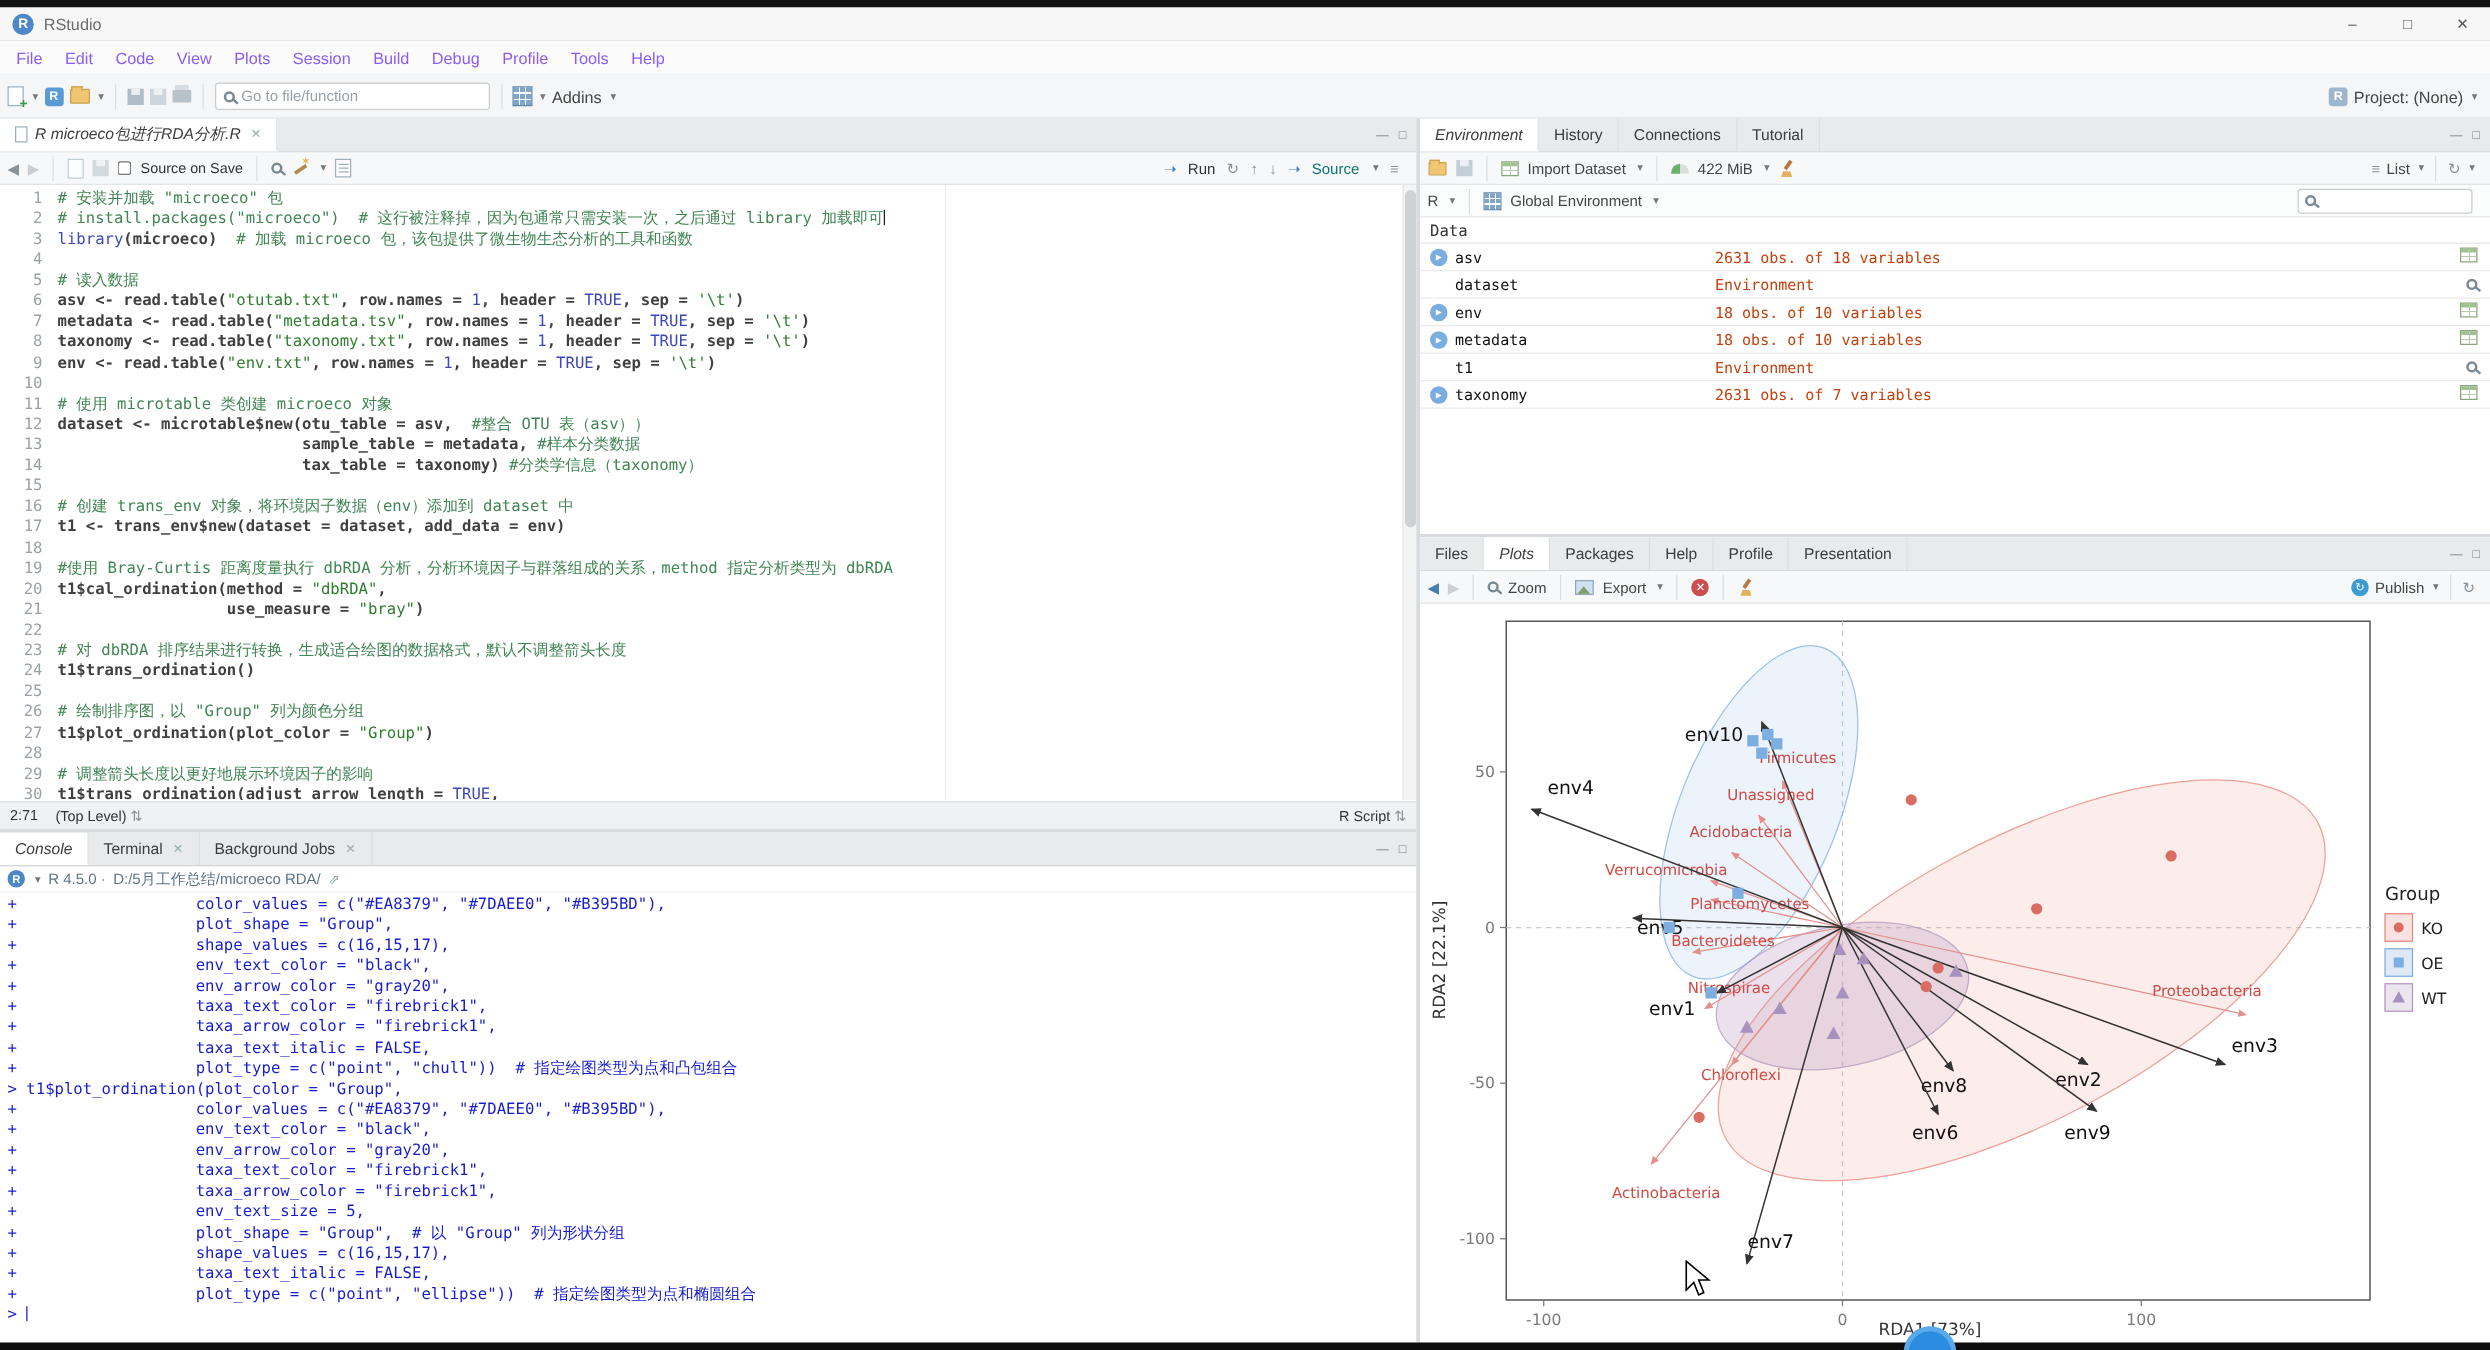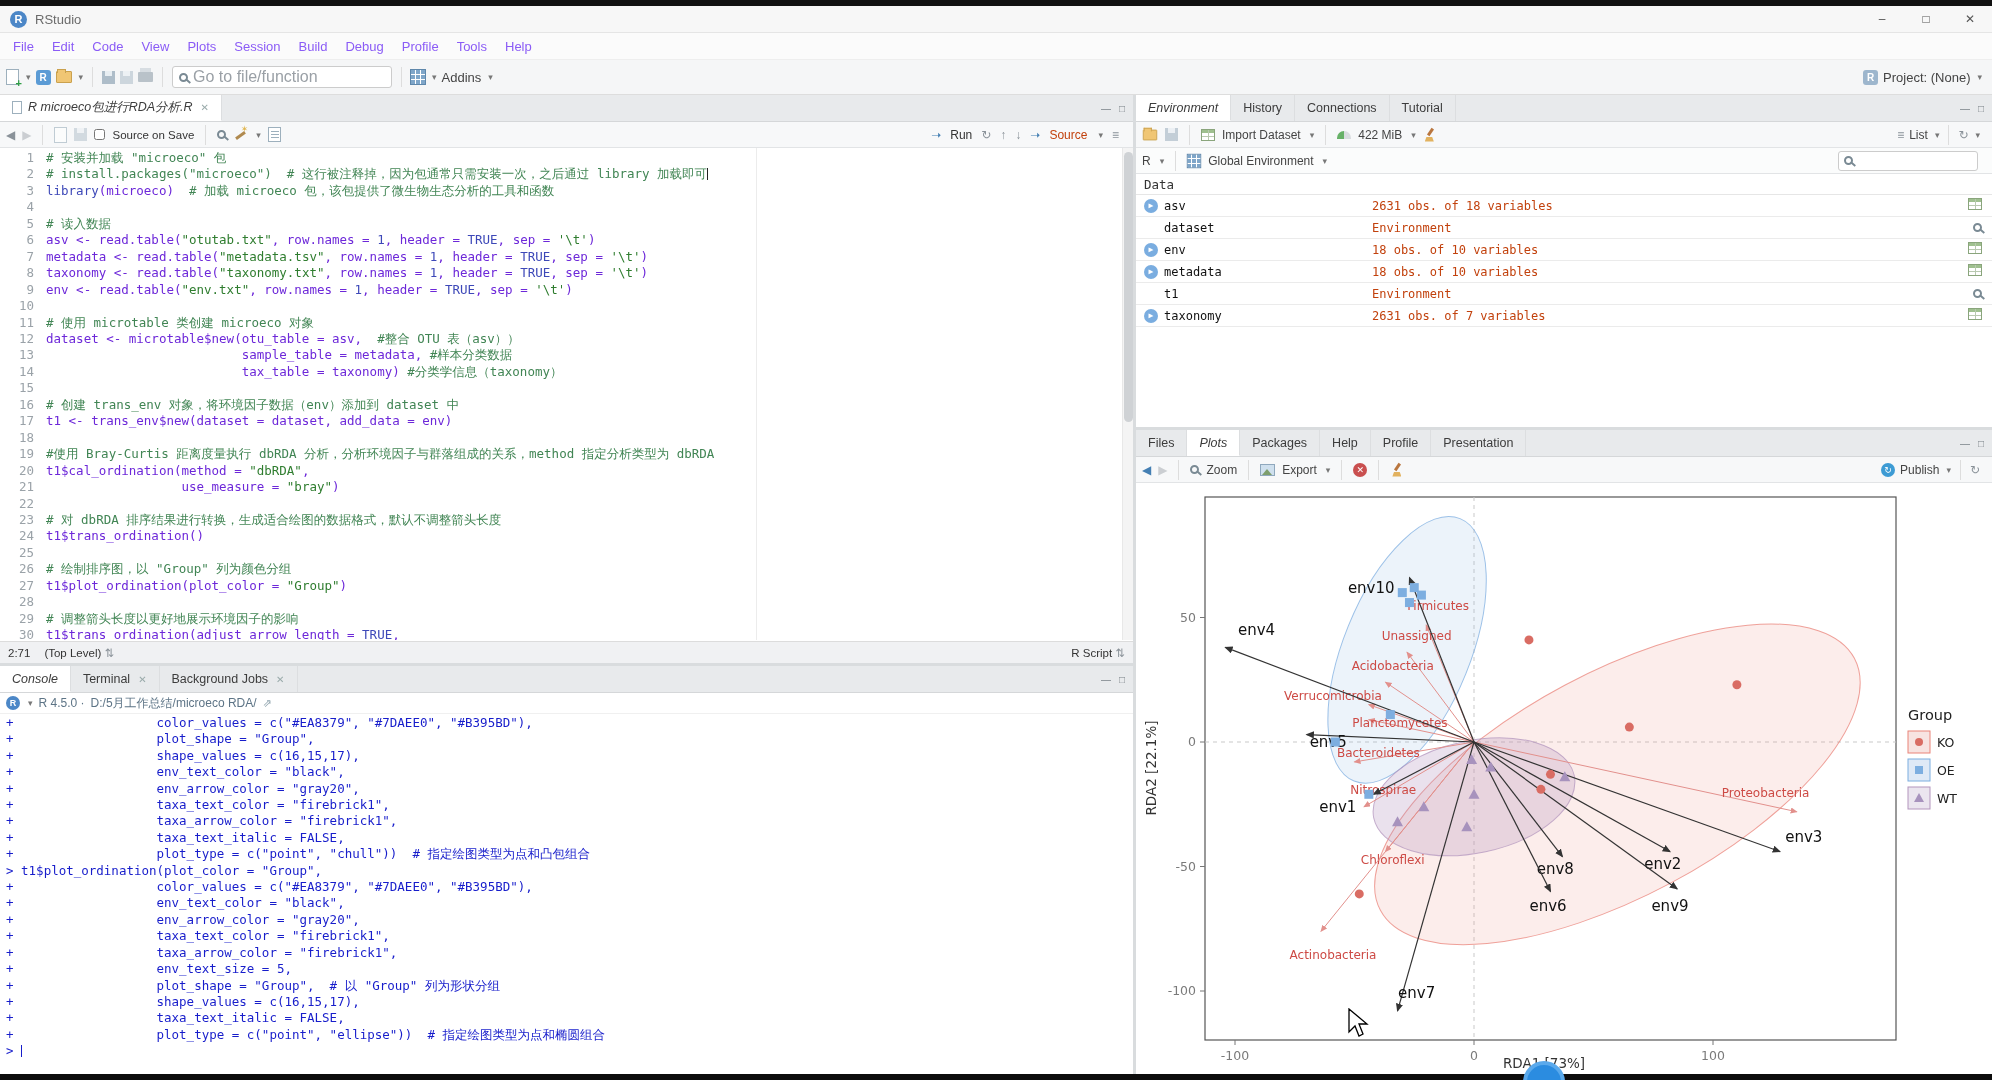--- a/index.html
+++ b/index.html
@@ -18,21 +18,21 @@
   .r-ball { width:17px; height:17px; border-radius:50%; background:#4c87c7; color:#fff; font-size:11px; font-weight:bold; display:flex; align-items:center; justify-content:center; margin-left:10px; }
   .title-text { margin-left:8px; color:#6b6b6b; font-size:13px; }
   .winbtns { margin-left:auto; display:flex; height:100%; }
   .winbtn { width:44px; height:100%; display:flex; align-items:center; justify-content:center; color:#555; font-size:12px; }
   .menubar { left:0; top:33px; width:1992px; height:27px; background:#fbfbfb; display:flex; align-items:center; padding-left:4px; border-bottom:1px solid #eee; }
   .menu-item { padding:4px 9px; color:#8b5cf6; font-size:13px; }
   .toolbar { left:0; top:60px; width:1992px; height:35px; background:#f5f6f7; border-bottom:1px solid #ddd; display:flex; align-items:center; padding-left:6px; gap:5px; }
   .tb-sep { width:1px; height:20px; background:#ddd; margin:0 4px; }
   .caret { color:#777; font-size:9px; margin-left:2px; }
   .goto-box { width:220px; height:22px; background:#fff; border:1px solid #ccc; border-radius:3px; display:flex; align-items:center; padding:0 6px; gap:5px; }
-  .goto-box .ph { color:#9aa0a6; font-size:16px; }
+  .goto-box .ph { color:#9aa0a6; font-size:12px; }
   .proj-sel { margin-left:auto; margin-right:10px; display:flex; align-items:center; gap:5px; color:#444; }
 
   
   .ic { display:inline-block; position:relative; }
   .i-doc { width:13px; height:16px; background:#fff; border:1px solid #9db0bd; }
   .i-doc.plus::after { content:"+"; position:absolute; right:-4px; bottom:-5px; color:#2e9e44; font-weight:bold; font-size:11px; }
   .i-rproj { width:15px; height:15px; background:#5b9bd5; border-radius:3px; color:#fff; font-size:10px; font-weight:bold; text-align:center; line-height:15px; }
   .i-folder { width:16px; height:12px; background:#f0c674; border:1px solid #caa14e; border-radius:1px; }
   .i-folder::before { content:""; position:absolute; left:0; top:-3px; width:7px; height:3px; background:#f0c674; border:1px solid #caa14e; border-bottom:none; }
   .i-save { width:13px; height:13px; background:#aebdc9; }
@@ -74,21 +74,21 @@
   .tab { display:flex; align-items:center; padding:0 12px; font-size:12.5px; color:#3c3c3c; border-right:1px solid #dcdee0; gap:6px; }
   .tab.active { background:#fff; border-bottom:1px solid #fff;font-style:italic; }
   .tab .x { color:#9aa; font-size:10px; margin-left:2px; }
   .pane-ctl { margin-left:auto; display:flex; align-items:center; gap:8px; padding-right:8px; color:#7a8288; font-size:10px; }
   .subbar { height:26px; background:#f7f8f9; border-bottom:1px solid #e2e4e6; display:flex; align-items:center; padding:0 6px; gap:7px; font-size:12px; color:#444; }
 
   
   .gutter-num { display:inline-block; width:34px; text-align:right; color:#9aa2a8; margin-right:12px; }
   .code-area { position:relative; overflow:hidden; background:#fff; }
   .code-line { white-space:pre; font-size:12.5px; line-height:16.45px; }
-  .cm { color:#418554; } .st { color:#2f7d2f; } .nu { color:#3d48b8; } .kw { color:#3d48b8; } .pl { color:#6d28d9; }
+  .cm { color:#418554; } .st { color:#2f7d2f; } .nu { color:#3d48b8; } .kw { color:#3d48b8; } .pl { color:#404040;font-weight:bold; }
   .txt-cursor { display:inline-block; width:1px; height:12px; background:#222; vertical-align:-2px; }
   .margin-line { position:absolute; top:0; bottom:0; width:1px; background:#ececec; }
   .statusbar { position:absolute; height:22px; background:#f0f1f3; border-top:1px solid #dcdcdc; display:flex; align-items:center; font-size:11.5px; color:#333; padding:0 8px; gap:14px; }
   .scrollbar { position:absolute; width:11px; background:#f4f4f4; border-left:1px solid #e8e8e8; }
   .scroll-thumb { position:absolute; left:1px; width:9px; background:#cfd2d5; border-radius:5px; }
 
   
   .console-line { white-space:pre; font-size:12.5px; line-height:16.4px; color:#171dcb; }
   .rver { display:flex; align-items:center; gap:6px; height:21px; padding-left:6px; font-size:12px; color:#5d7486; border-bottom:1px solid #f0f0f0; }
 
@@ -191,21 +191,21 @@
       <span class="ic i-wand"></span>
         <span class="caret">▾</span>
       <span class="ic i-note"></span>
       <div style="margin-left:auto; display:flex; align-items:center; gap:9px; padding-right:8px;">
         <span class="blue">➝</span>
         <span style="color:#333">Run</span>
         <span class="gray">↻</span>
         <span class="gray">↑</span>
         <span class="gray">↓</span>
         <span class="blue">➝</span>
-        <span style="color:#c2410c">Source</span>
+        <span style="color:#0f766e">Source</span>
         <span class="caret">▾</span>
         <span class="gray">≡</span>
       </div>
     </div>
     <div class="code-area mono" id="code-area" style="position:absolute; top:53px; left:0; right:12px; bottom:23px; padding-top:2px;">
       <div class="margin-line" style="left:756px;"></div>
     <div class="code-line"><span class="gutter-num">1</span><span class="cm"># 安装并加载 "microeco" 包</span></div>
         <div class="code-line"><span class="gutter-num">2</span><span class="cm"># install.packages("microeco")  # 这行被注释掉，因为包通常只需安装一次，之后通过 library 加载即可</span><span class="txt-cursor"></span></div>
         <div class="code-line"><span class="gutter-num">3</span><span class="kw">library</span><span class="pl">(microeco)</span><span class="cm">  # 加载 microeco 包，该包提供了微生物生态分析的工具和函数</span></div>
         <div class="code-line"><span class="gutter-num">4</span><span class="pl"> </span></div>

